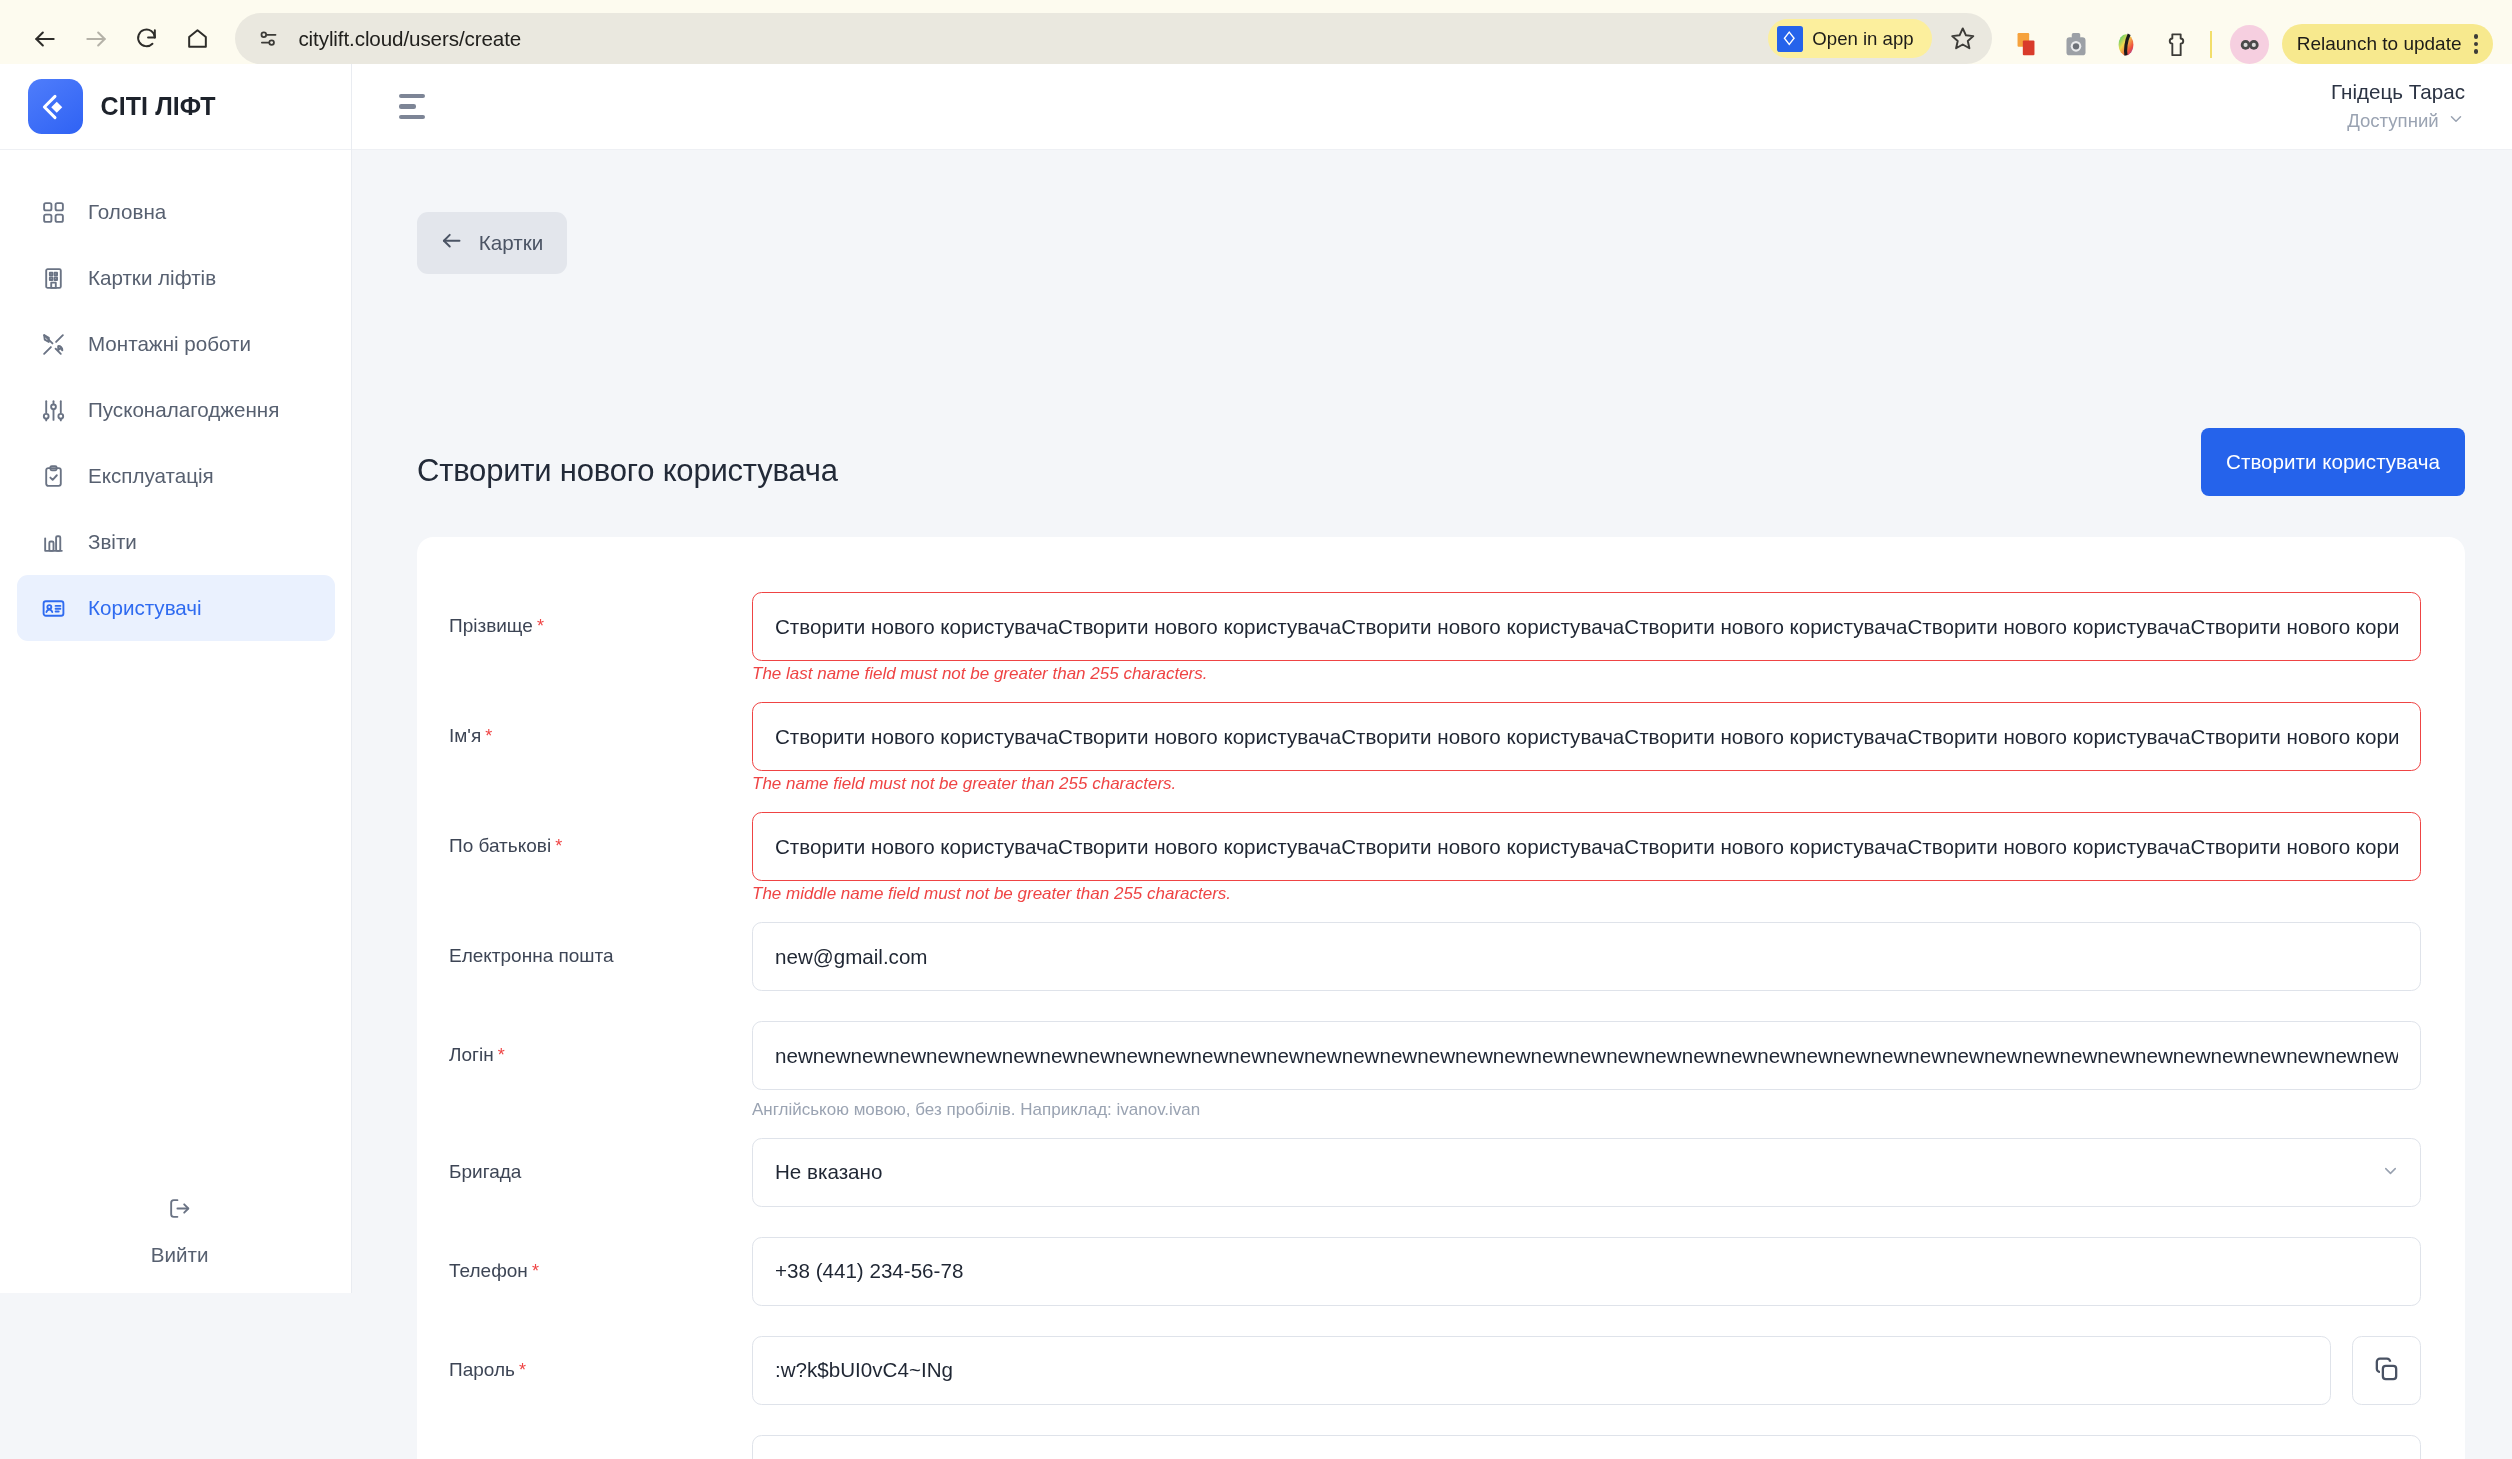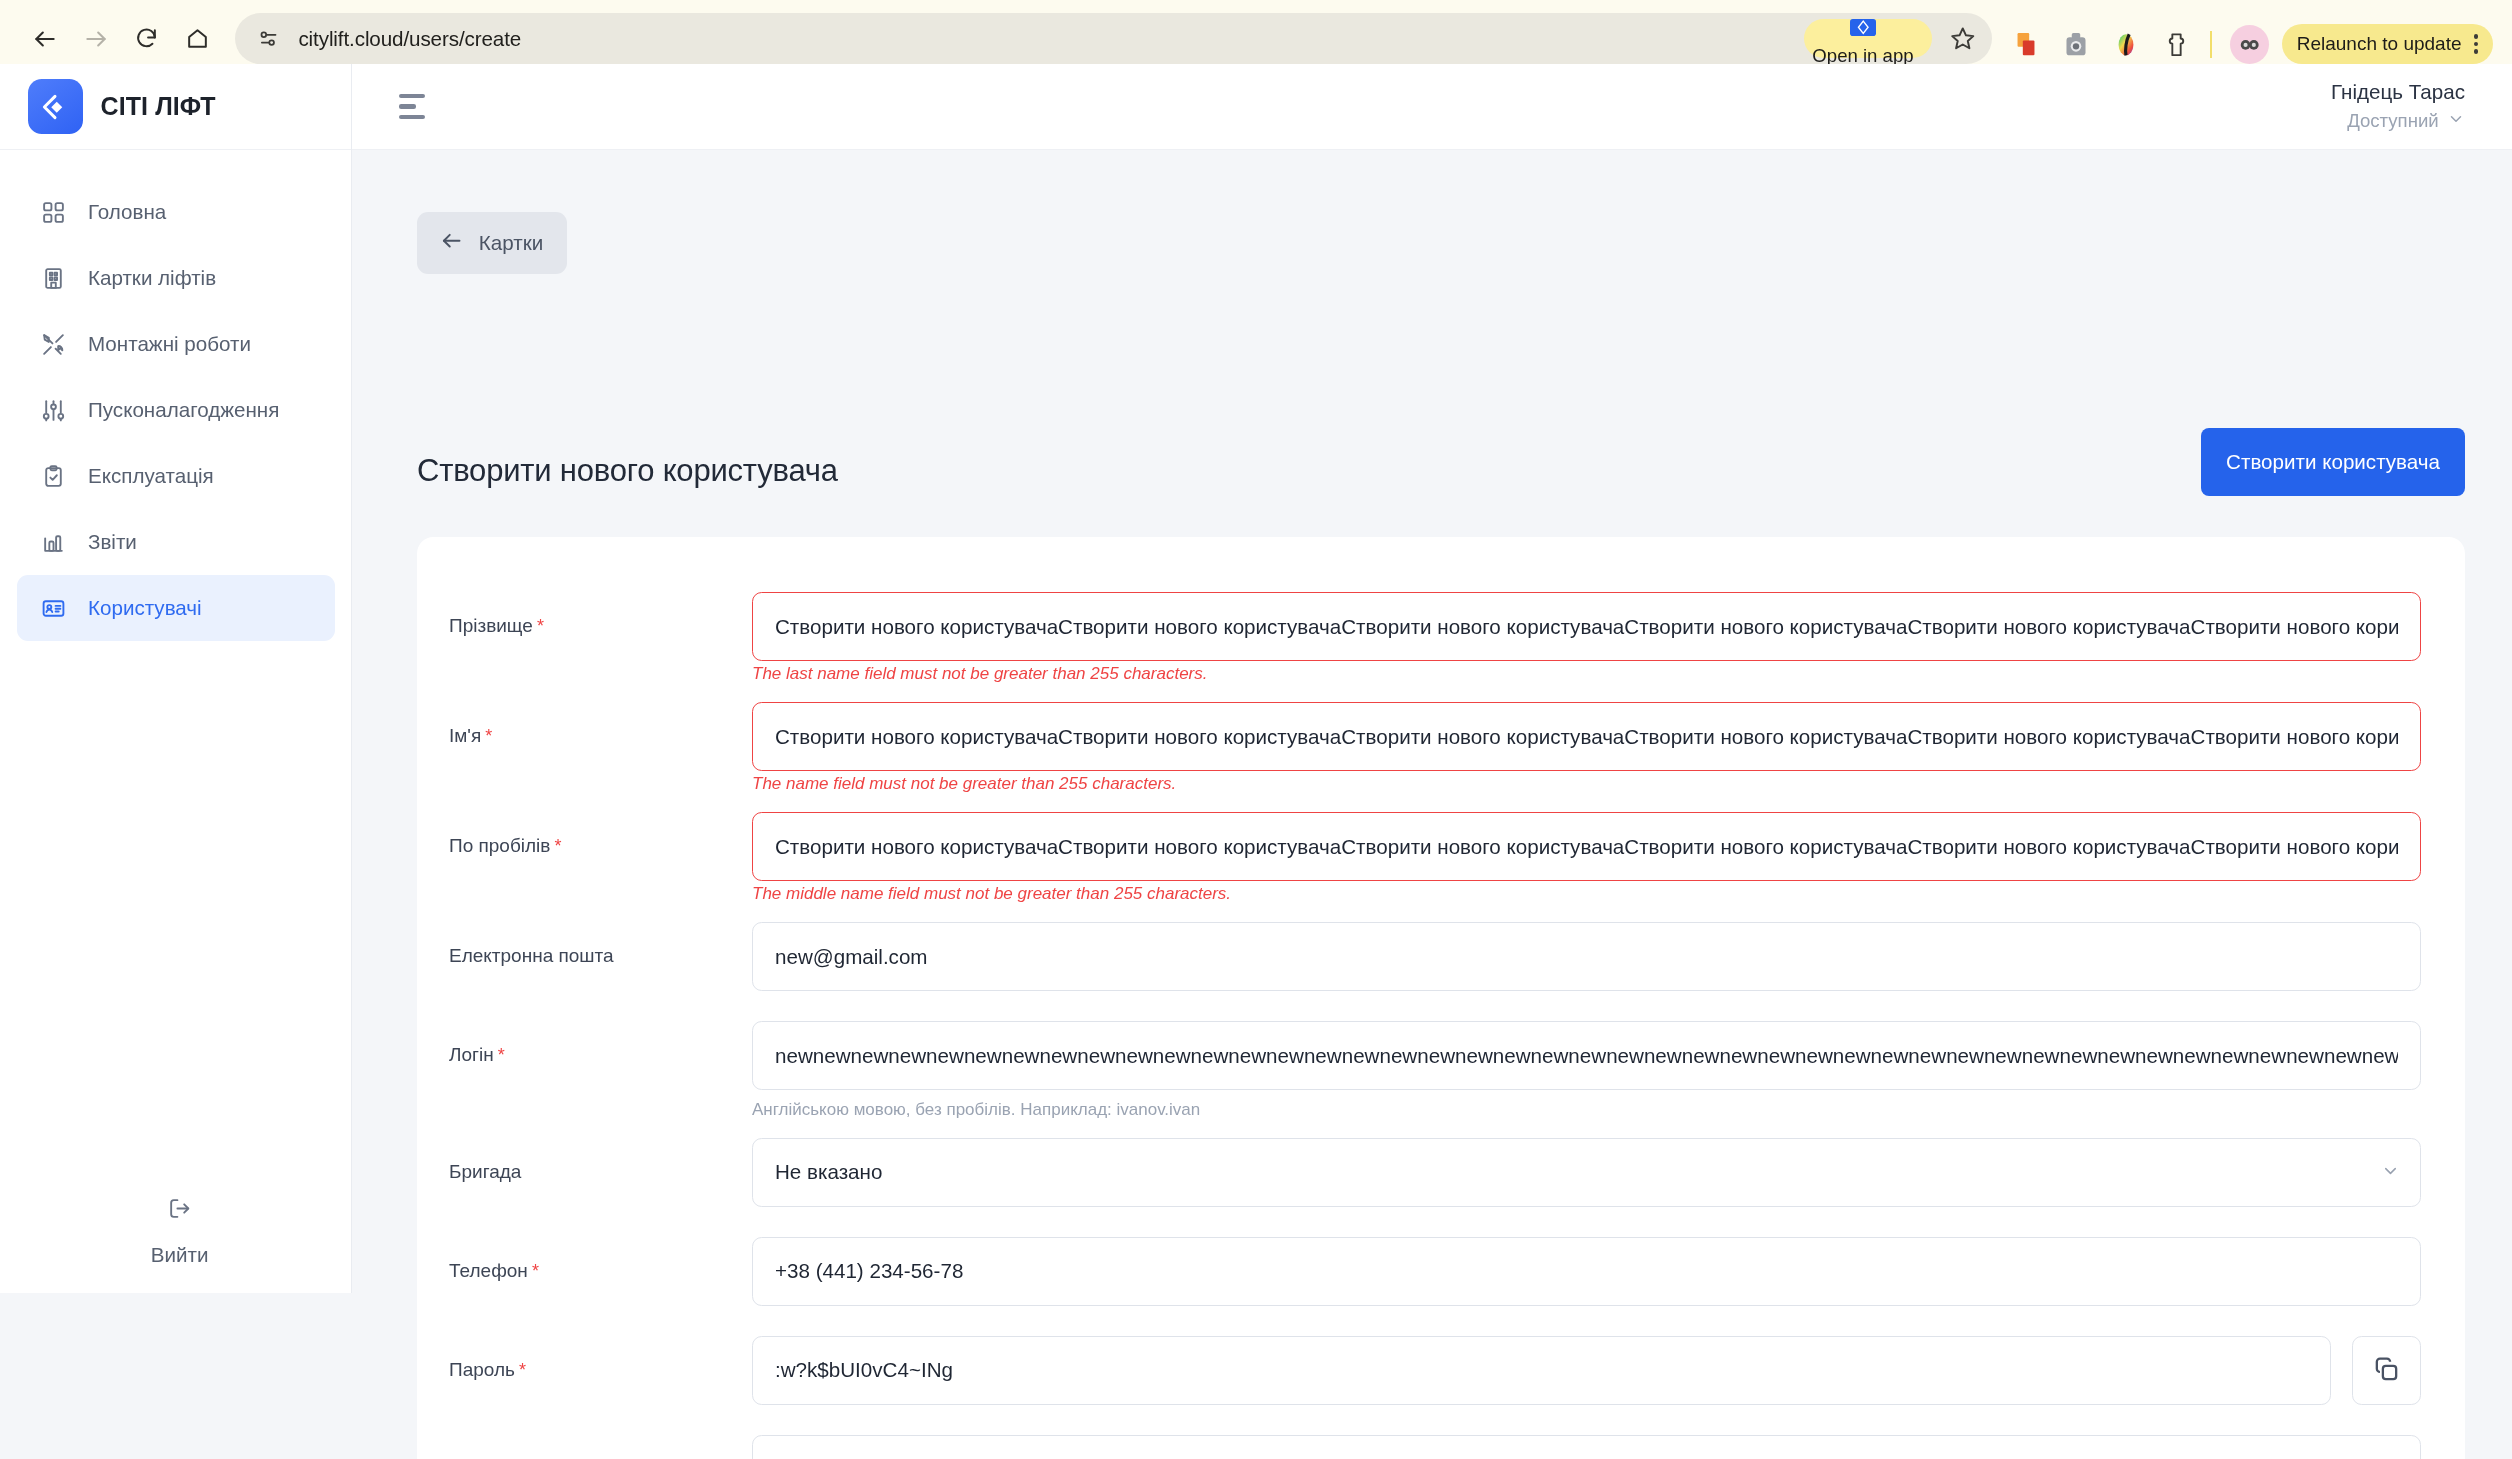--- a/index.html
+++ b/index.html
@@ -51,21 +51,20 @@
     padding-right: 9.6px;
     gap: 11px;
   }
   .open-in-app {
     background: #fcef9d;
     border-radius: 20.6px;
     height: 39px;
     display: flex; align-items: center;
     padding: 0 18px 0 8.3px;
     gap: 9.6px;
-    flex-direction: column;
   }
   .oia-logo {
     width: 26px; height: 26px;
     background: #2563eb;
     border-radius: 2.8px;
     display:flex;align-items:center;justify-content:center;
   }
   .open-in-app span { font-size: 18.6px; color: #1d1c19; white-space: nowrap; }
   .star-btn { width: 40px; height: 40px; display:flex;align-items:center;justify-content:center; }
 
@@ -571,21 +570,21 @@
         <div class="flabel"><span>Ім'я</span><span class="req">*</span></div>
         <div class="fctrl">
           <div class="inp err">
               <span class="txt">Створити нового користувачаСтворити нового користувачаСтворити нового користувачаСтворити нового користувачаСтворити нового користувачаСтворити нового користувачаСтворити нового користувача</span>
             </div>
           <div class="err-msg">The name field must not be greater than 255 characters.</div>
         </div>
       </div>
 
       <div class="frow">
-        <div class="flabel"><span>По пробілів</span><span class="req">*</span></div>
+        <div class="flabel"><span>По батькові</span><span class="req">*</span></div>
         <div class="fctrl">
           <div class="inp err">
               <span class="txt">Створити нового користувачаСтворити нового користувачаСтворити нового користувачаСтворити нового користувачаСтворити нового користувачаСтворити нового користувачаСтворити нового користувача</span>
             </div>
           <div class="err-msg">The middle name field must not be greater than 255 characters.</div>
         </div>
       </div>
 
       <div class="frow" style="margin-bottom:30px;">
         <div class="flabel"><span>Електронна пошта</span></div>

